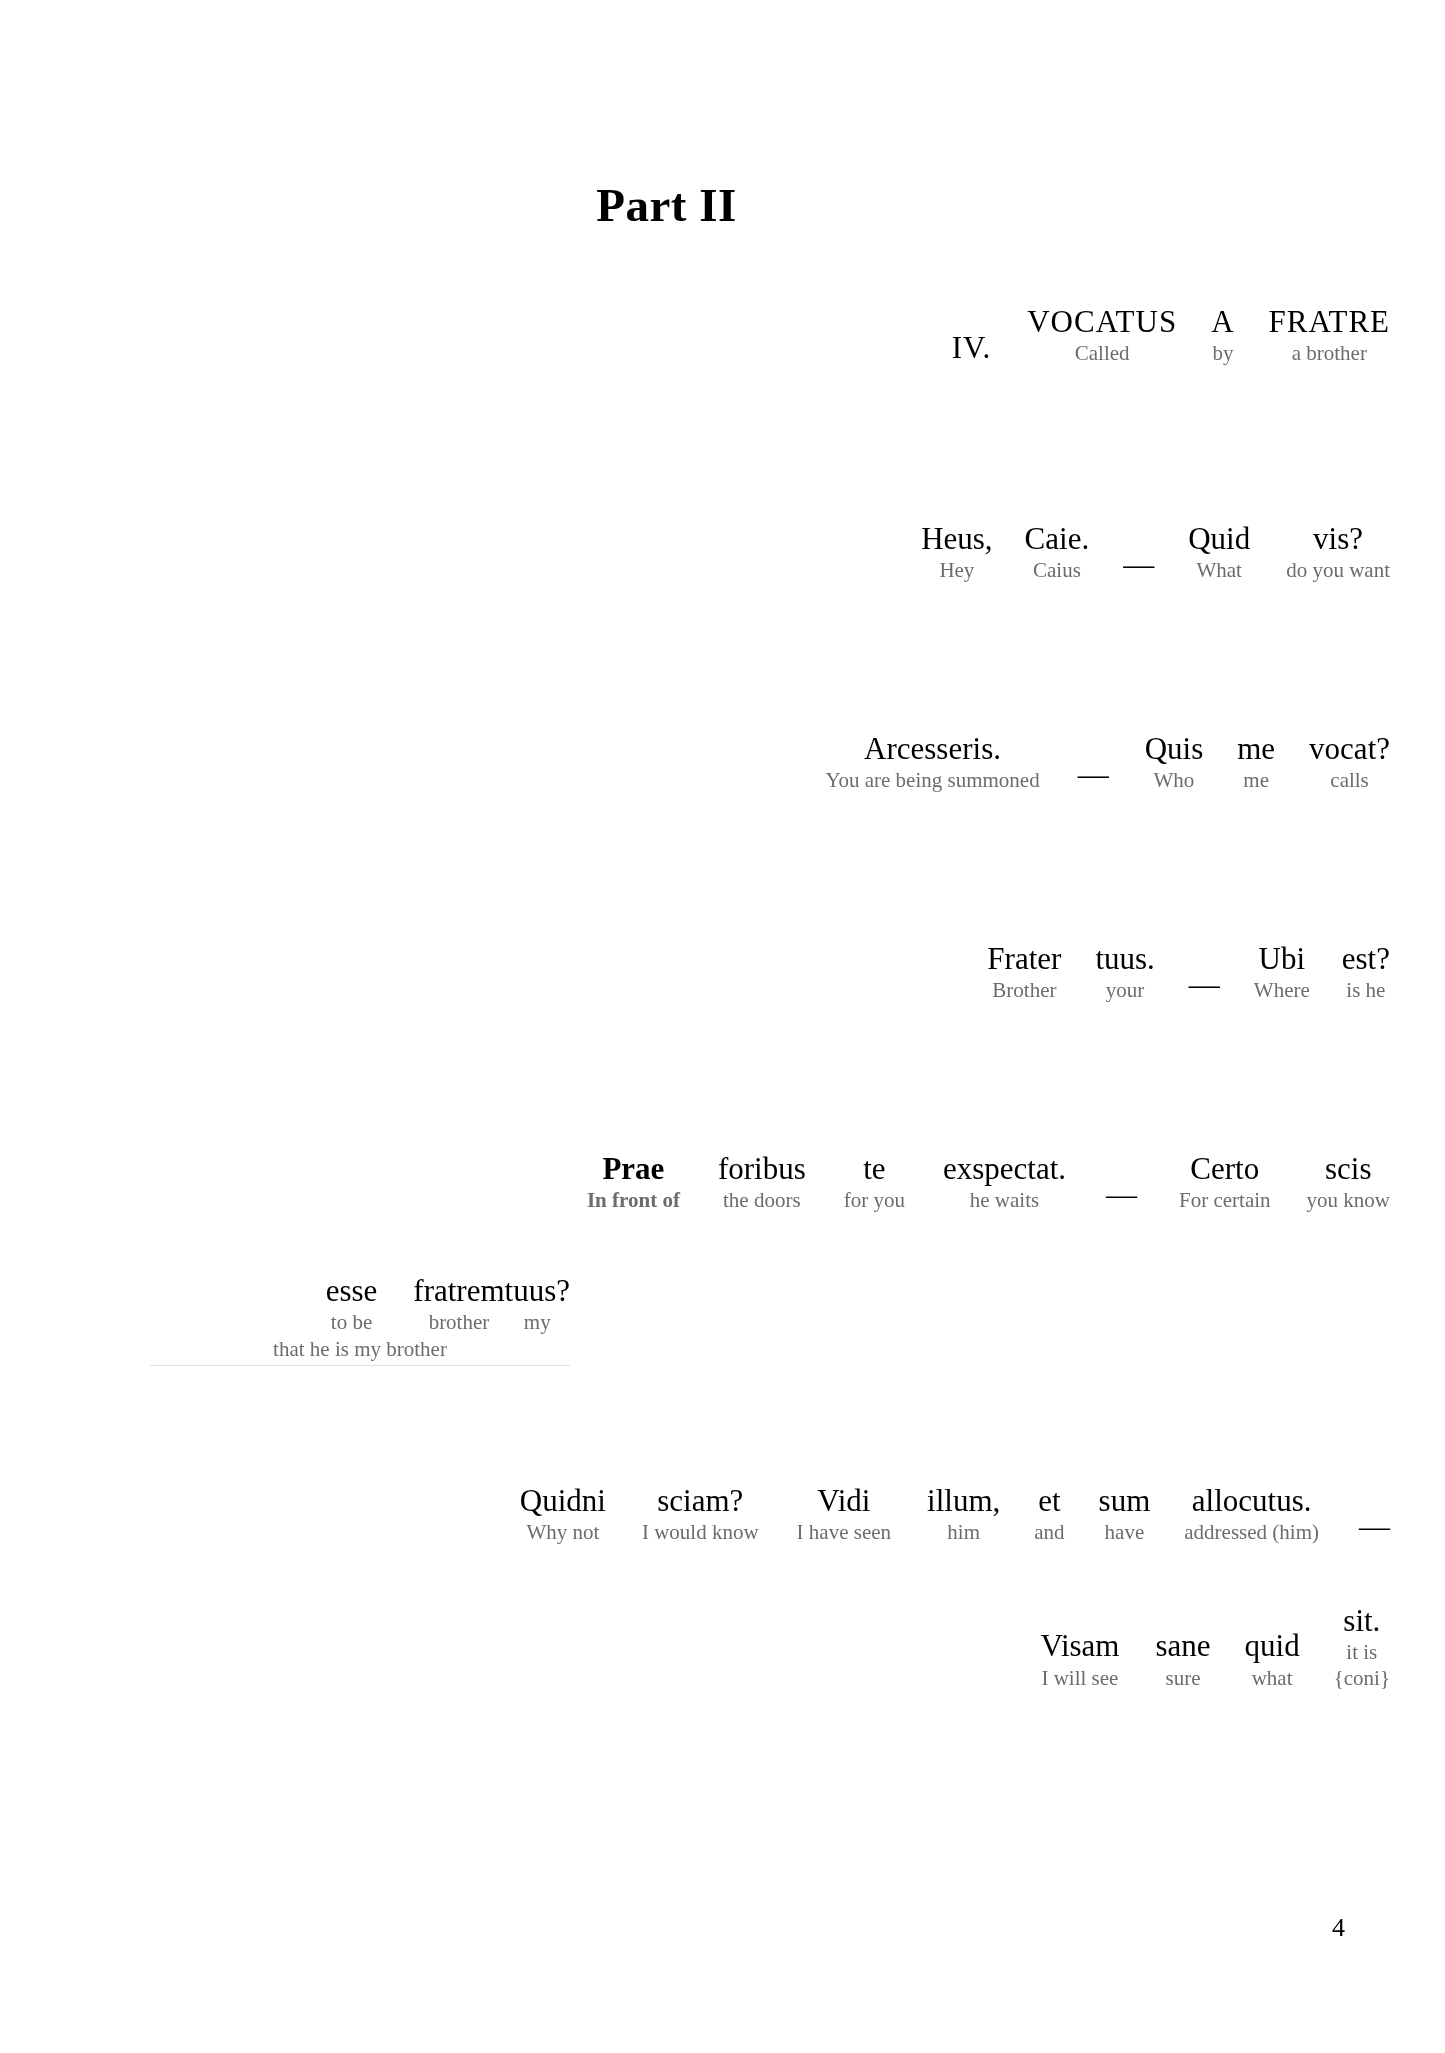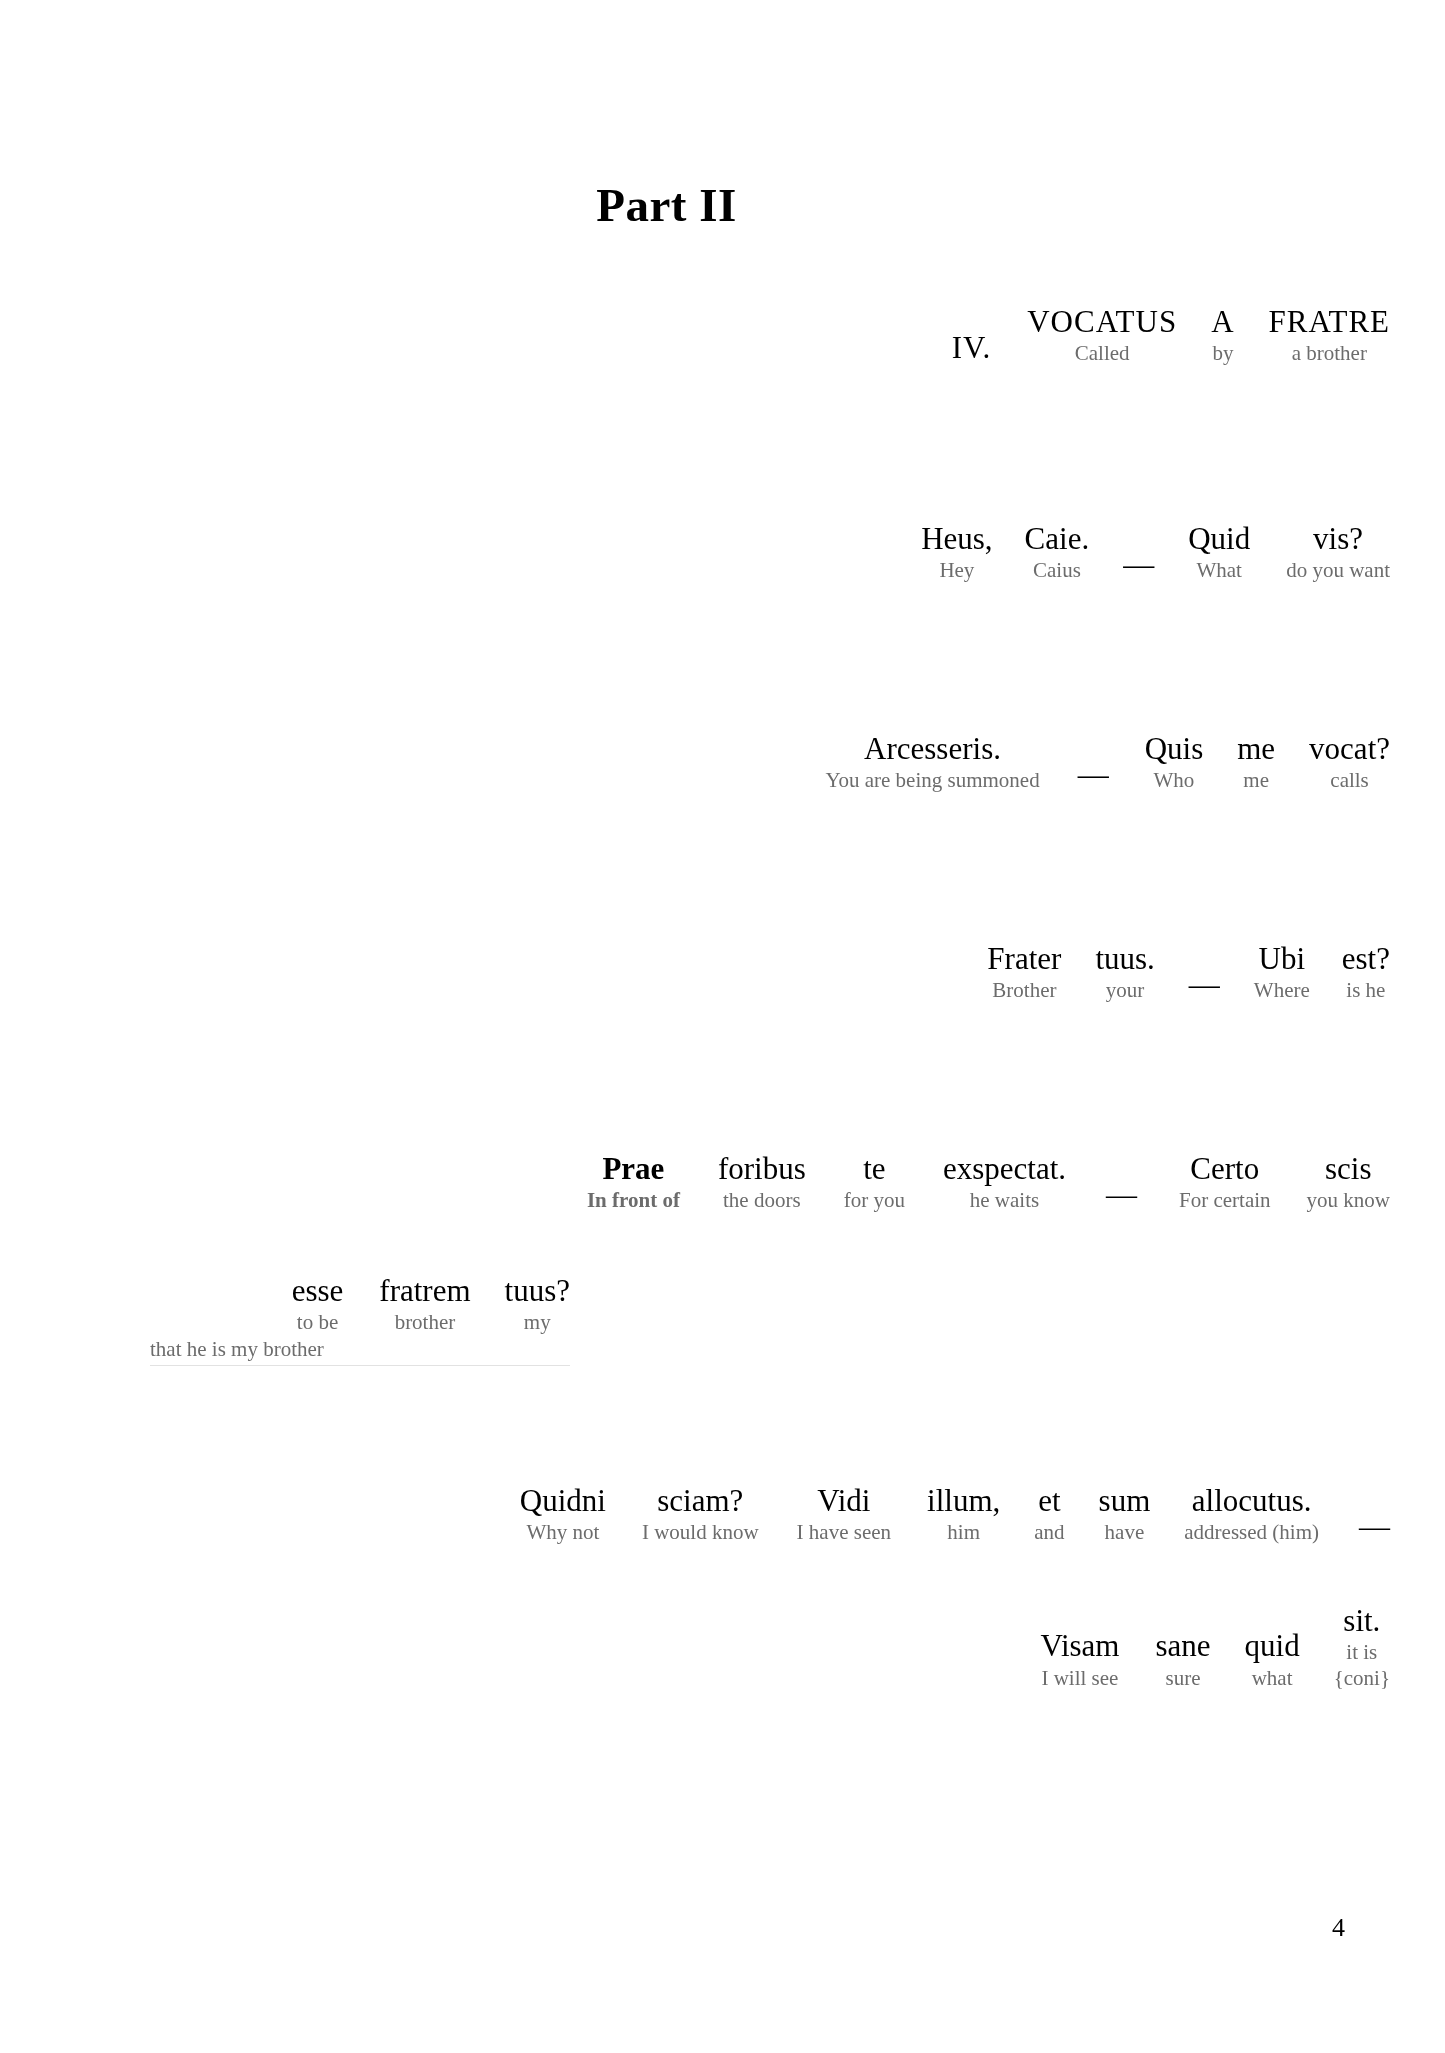--- a/index.html
+++ b/index.html
@@ -71,21 +71,21 @@
 
   
   .heading .lat {
     font-size: 31px;
     letter-spacing: 1px;
   }
 
   
   .free-row {
     display: flex;
-    justify-content: flex-start;
+    justify-content: center;
     border-bottom: 1px solid #e2e2e2;
     padding-bottom: 2px;
     margin-top: 1px;
   }
 
   .note {
     font-size: 21px;
     color: #6c6c6c;
     line-height: 1.2;
     white-space: nowrap;
@@ -234,21 +234,21 @@
       </div>
     </div>
   </div>
 
   <div class="block" style="top: 1274px; width: 420px;">
     <div class="line">
       <div class="col" style="margin-right: 36px;">
         <span class="lat">esse</span>
         <span class="gl">to be</span>
       </div>
-      <div class="col" style="margin-right: 34px;">
+      <div class="col" style="">
         <span class="lat">fratrem</span>
         <span class="gl">brother</span>
       </div>
       <div class="col">
         <span class="lat">tuus?</span>
         <span class="gl">my</span>
       </div>
     </div>
     <div class="free-row">
       <span class="gl2">that he is my brother</span>

